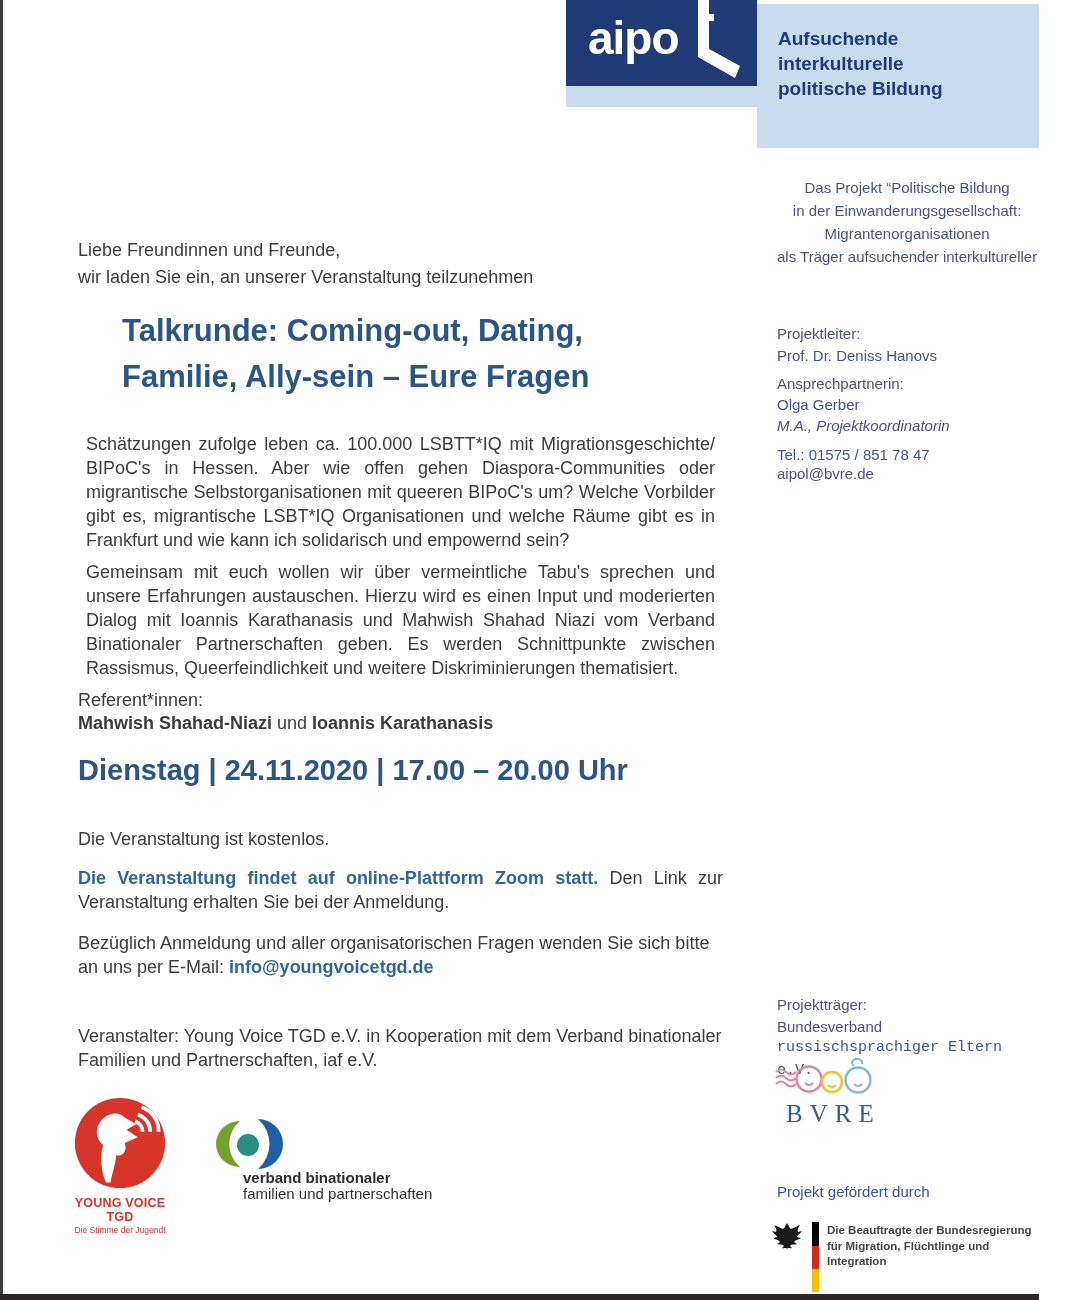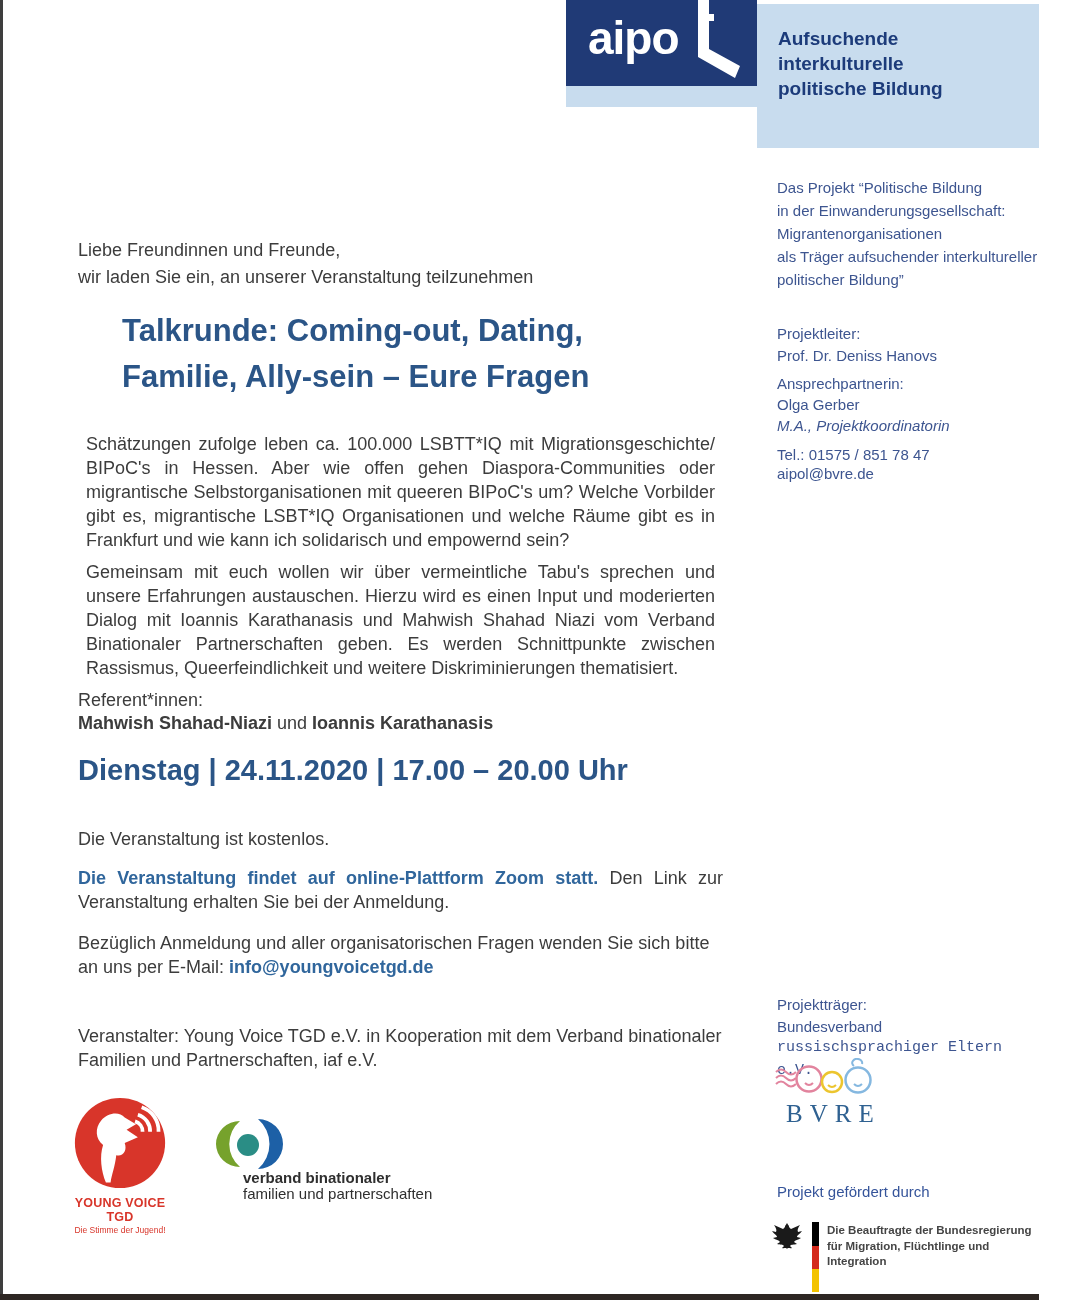--- a/index.html
+++ b/index.html
@@ -12,21 +12,21 @@
   .b-bottom{left:0;top:1294px;width:1087px;height:6px;background:#2e2723;}
   
   .navy-box{left:566px;top:0;width:191px;height:86px;background:#203a76;}
   .logo-word{position:absolute;left:22px;top:15px;color:#fff;font-weight:bold;font-size:46px;letter-spacing:-1px;line-height:1;}
   .logo-glyph{position:absolute;left:130px;top:0;}
   .strip{left:566px;top:86px;width:191px;height:21px;background:#c8dcee;}
   .panel{left:757px;top:4px;width:326px;height:144px;background:#c8dcee;}
   .tagline{position:absolute;left:21px;top:22px;width:195px;font-size:19px;font-weight:bold;line-height:25px;color:#1c3b7a;}
   
   .side{left:777px;font-size:15px;color:#3d5590;line-height:23px;}
-  .side .line{display:block;}
+  .side .line{display:block;text-align:center;}
   .bold{font-weight:normal;}
   .italic{font-style:italic;}
   .bvre-word{font-family:"Liberation Serif","DejaVu Serif",serif;font-size:25px;letter-spacing:7px;color:#2f6191;}
   .funder-text{left:827px;top:1223px;width:250px;font-size:11.5px;font-weight:bold;color:#454545;line-height:15.5px;}
   .funder-text .line{display:block;}
   
   .main{left:78px;width:645px;font-size:18px;line-height:24px;color:#3c3c3c;}
   .salut{line-height:27px;}
   .title{font-size:31px;font-weight:bold;line-height:46px;color:#2b5587;margin-left:44px;}
   .j{text-align:justify;}
@@ -59,21 +59,20 @@
   <div class="abs strip"></div>
   <div class="abs panel">
     <div class="tagline">Aufsuchende interkulturelle politische Bildung</div>
   </div>
 
   <div class="abs side" style="top:176px;">
     <span class="line">Das Projekt “Politische Bildung</span>
     <span class="line">in der Einwanderungsgesellschaft:</span>
     <span class="line">Migrantenorganisationen</span>
     <span class="line">als Träger aufsuchender interkultureller</span>
-    <span class="line">politischer Bildung”</span>
   </div>
 
   <div class="abs side" style="top:322px;">Projektleiter:</div>
   <div class="abs side bold" style="top:344px;">Prof. Dr. Deniss Hanovs</div>
   <div class="abs side" style="top:372px;">Ansprechpartnerin:</div>
   <div class="abs side bold" style="top:393px;">Olga Gerber</div>
   <div class="abs side italic" style="top:414px;">M.A., Projektkoordinatorin</div>
   <div class="abs side" style="top:443px;">Tel.: 01575 / 851 78 47</div>
   <div class="abs side" style="top:462px;">aipol@bvre.de</div>
 

